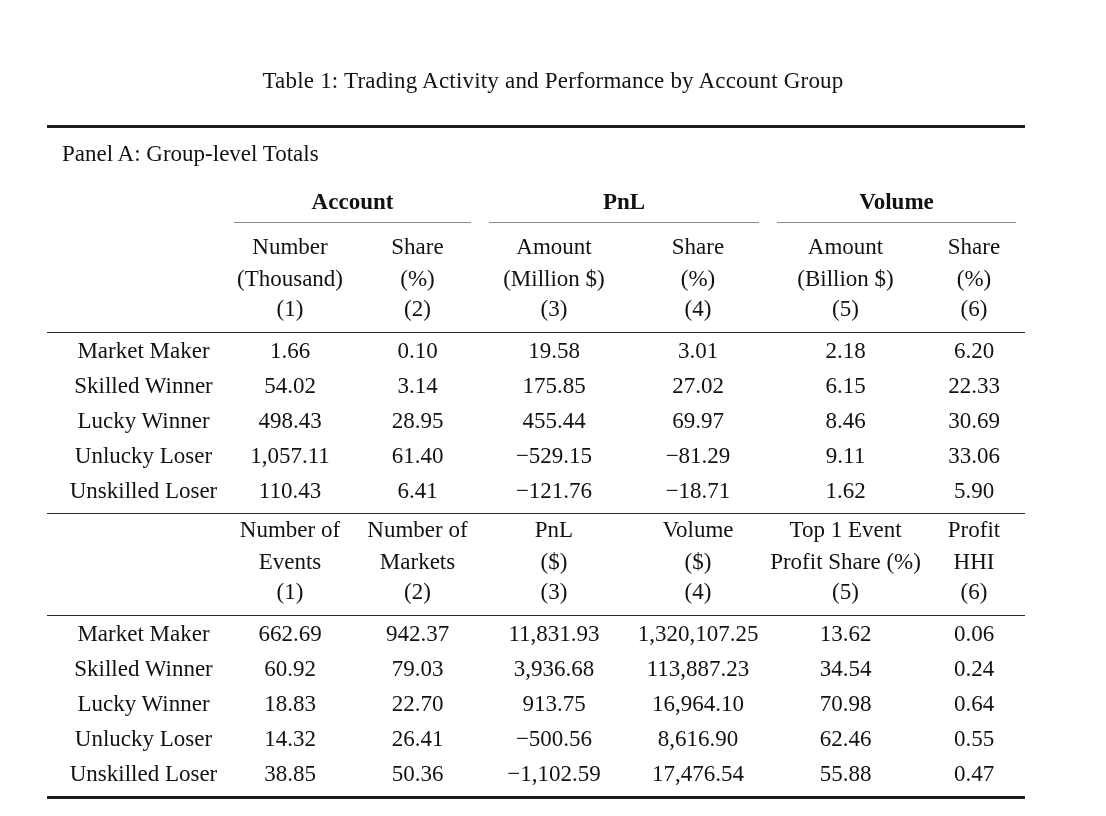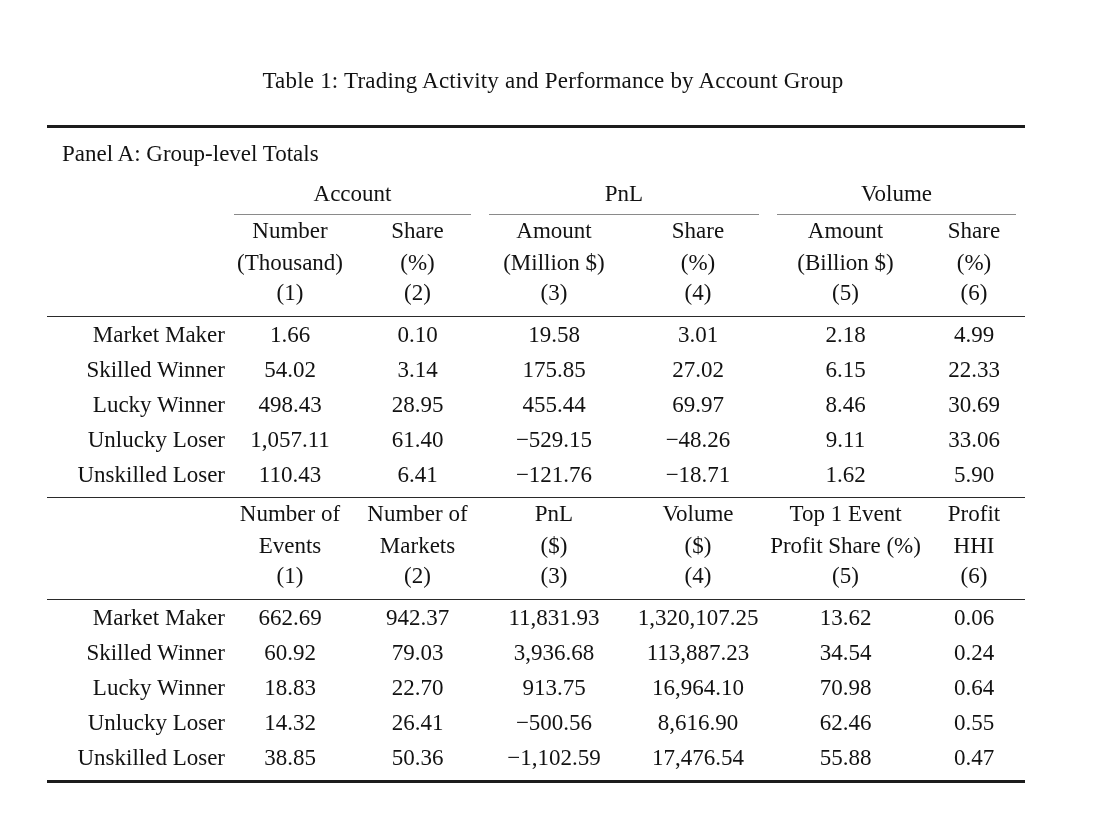--- a/index.html
+++ b/index.html
@@ -34,40 +34,41 @@
   }
   td {
     padding: 0;
     margin: 0;
     text-align: center;
     vertical-align: middle;
     overflow: hidden;
     white-space: nowrap;
   }
   td.rowlabel {
-    text-align: right;
+    text-align: center;
     padding-left: 15px;
   }
   
   tr.panel-a-row td {
     border-top: 3px solid #1c1c1c;
     text-align: left;
     padding: 13px 0 10px 15px;
   }
   tr.panel-b-row td {
     text-align: left;
     padding: 12px 0 6px 15px;
   }
   
   tr.group-row td { padding-top: 4px; }
   .gline {
     border-bottom: 1.5px solid #8a8a8a;
     padding-bottom: 7px;
-    margin: 0 9px;
-    text-align: center;
+    margin: 8px 9px;
+    text-align: center;
+    font-weight: bold;
   }
   
   tr.h1 td { height: 32px; }
   tr.h2 td { height: 32px; }
   tr.hn td {
     height: 28px;
     padding-bottom: 9px;
     border-bottom: 1.5px solid #2a2a2a;
   }
   
@@ -147,21 +148,21 @@
         <td>(6)</td>
       </tr>
 
       <tr class="data">
         <td class="rowlabel">Market Maker</td>
         <td>1.66</td>
         <td>0.10</td>
         <td>19.58</td>
         <td>3.01</td>
         <td>2.18</td>
-        <td>4.99</td>
+        <td>6.20</td>
       </tr>
       <tr class="data">
         <td class="rowlabel">Skilled Winner</td>
         <td>54.02</td>
         <td>3.14</td>
         <td>175.85</td>
         <td>27.02</td>
         <td>6.15</td>
         <td>22.33</td>
       </tr>
@@ -172,21 +173,21 @@
         <td>455.44</td>
         <td>69.97</td>
         <td>8.46</td>
         <td>30.69</td>
       </tr>
       <tr class="data">
         <td class="rowlabel">Unlucky Loser</td>
         <td>1,057.11</td>
         <td>61.40</td>
         <td>−529.15</td>
-        <td>−48.26</td>
+        <td>−81.29</td>
         <td>9.11</td>
         <td>33.06</td>
       </tr>
       <tr class="data last-a">
         <td class="rowlabel">Unskilled Loser</td>
         <td>110.43</td>
         <td>6.41</td>
         <td>−121.76</td>
         <td>−18.71</td>
         <td>1.62</td>

